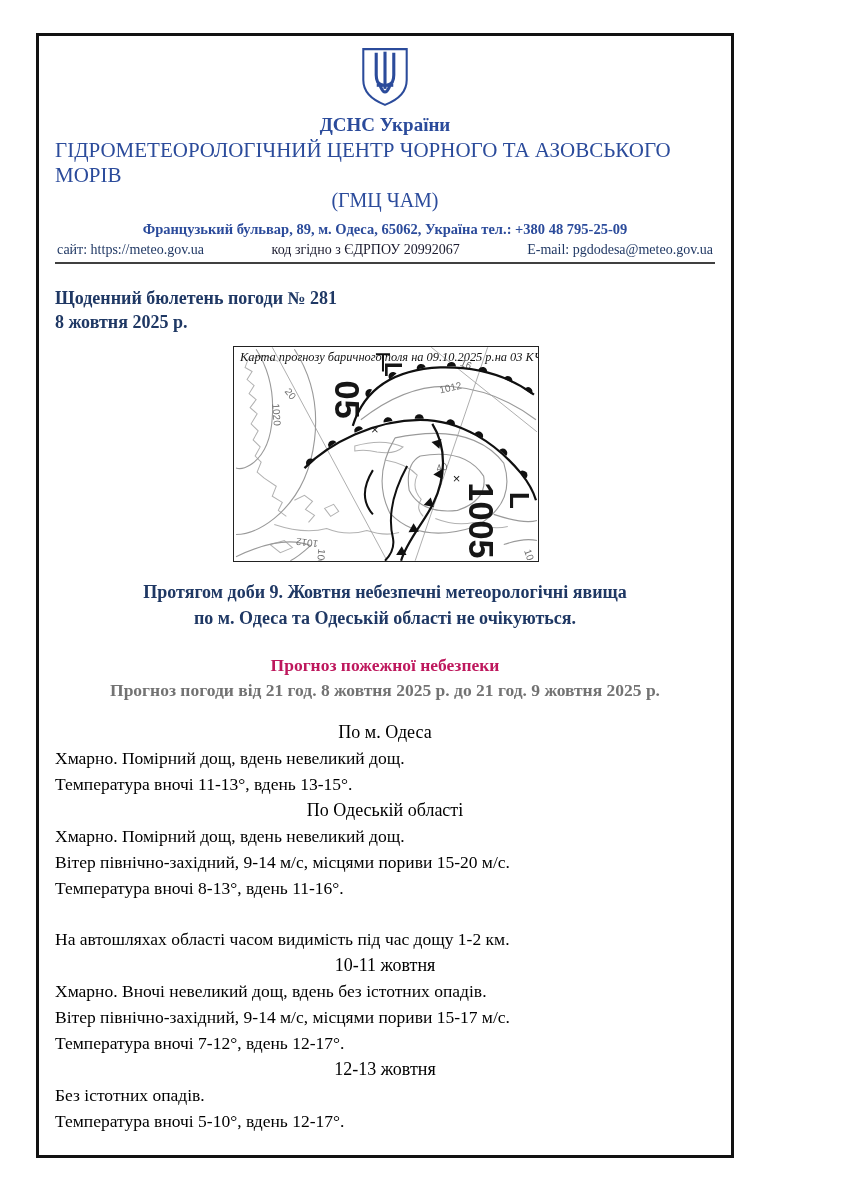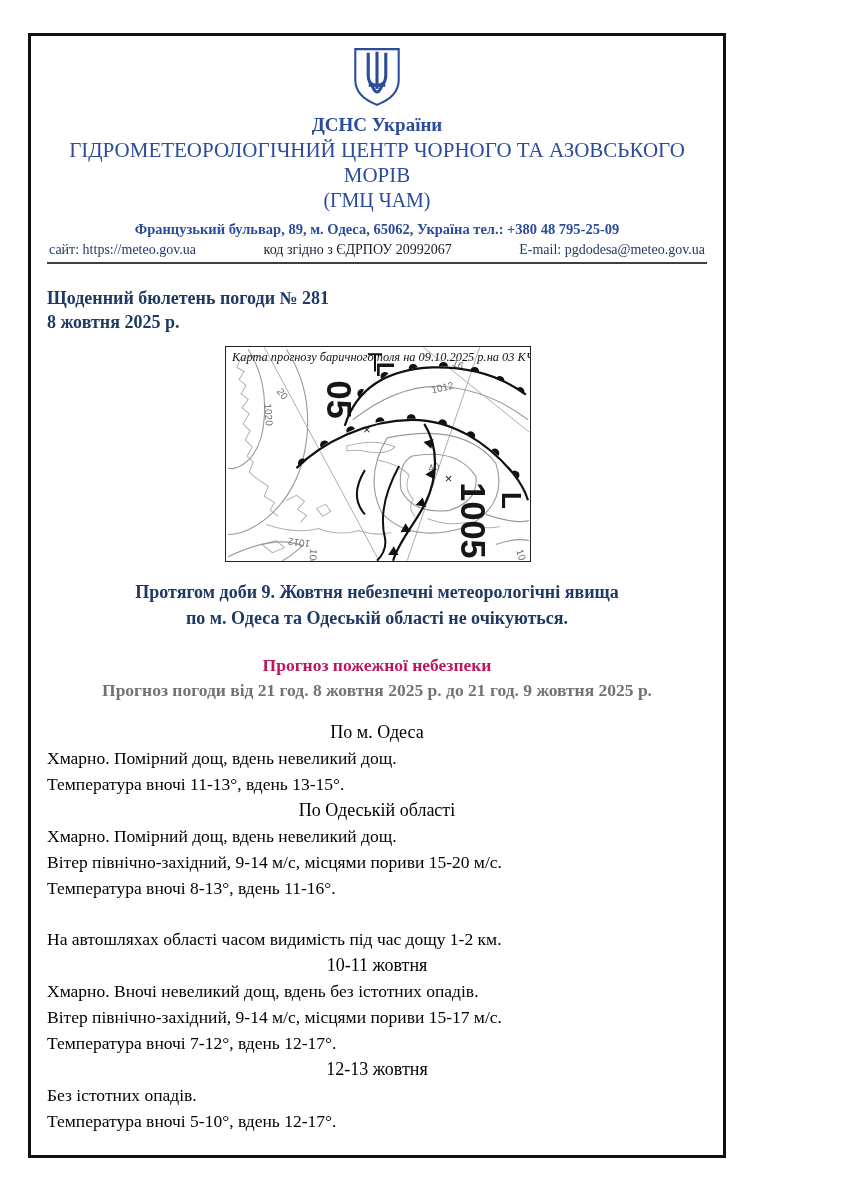--- a/index.html
+++ b/index.html
@@ -1,23 +1,23 @@
 <!DOCTYPE html>
 <html><head>
 <meta charset="utf-8">
 <style>
   html,body{margin:0;padding:0;background:#ffffff;}
   body{width:848px;height:1200px;position:relative;
        font-family:"Liberation Serif","DejaVu Serif",serif;color:#000;}
-  .frame{position:absolute;left:28px;top:33px;width:698px;height:1125px;
+  .frame{position:absolute;left:36px;top:33px;width:698px;height:1125px;
          border:3px solid #111;background:#fff;box-sizing:border-box;
          padding:0 16px;overflow:hidden;}
   .logo-wrap{width:52px;margin:10px auto 2px;}
   .org-name{font-size:19px;font-weight:bold;color:#2b4b9b;text-align:center;line-height:22px;}
-  .org-center{font-size:21px;color:#2b4b9b;text-align:center;line-height:25px;margin-top:2px;}
+  .org-center{font-size:21px;color:#2b4b9b;text-align:left;line-height:25px;margin-top:2px;}
   .org-abbr{font-size:20px;color:#2b4b9b;text-align:center;line-height:24px;}
   .address{font-size:14.5px;font-weight:bold;color:#2b4b9b;text-align:center;margin-top:9px;line-height:17px;}
   .contact-row{display:flex;justify-content:space-between;align-items:baseline;
                font-size:14px;margin-top:3px;padding:0 2px 4px 2px;
                border-bottom:2px solid #404040;line-height:17px;}
   .contact-row .site{color:#203864;}
   .contact-row .code{color:#1a1a2e;}
   .contact-row .email{color:#203864;}
   .bulletin-title{margin-top:22px;font-size:18px;font-weight:bold;color:#1f3864;
                   text-align:left;line-height:24px;}

